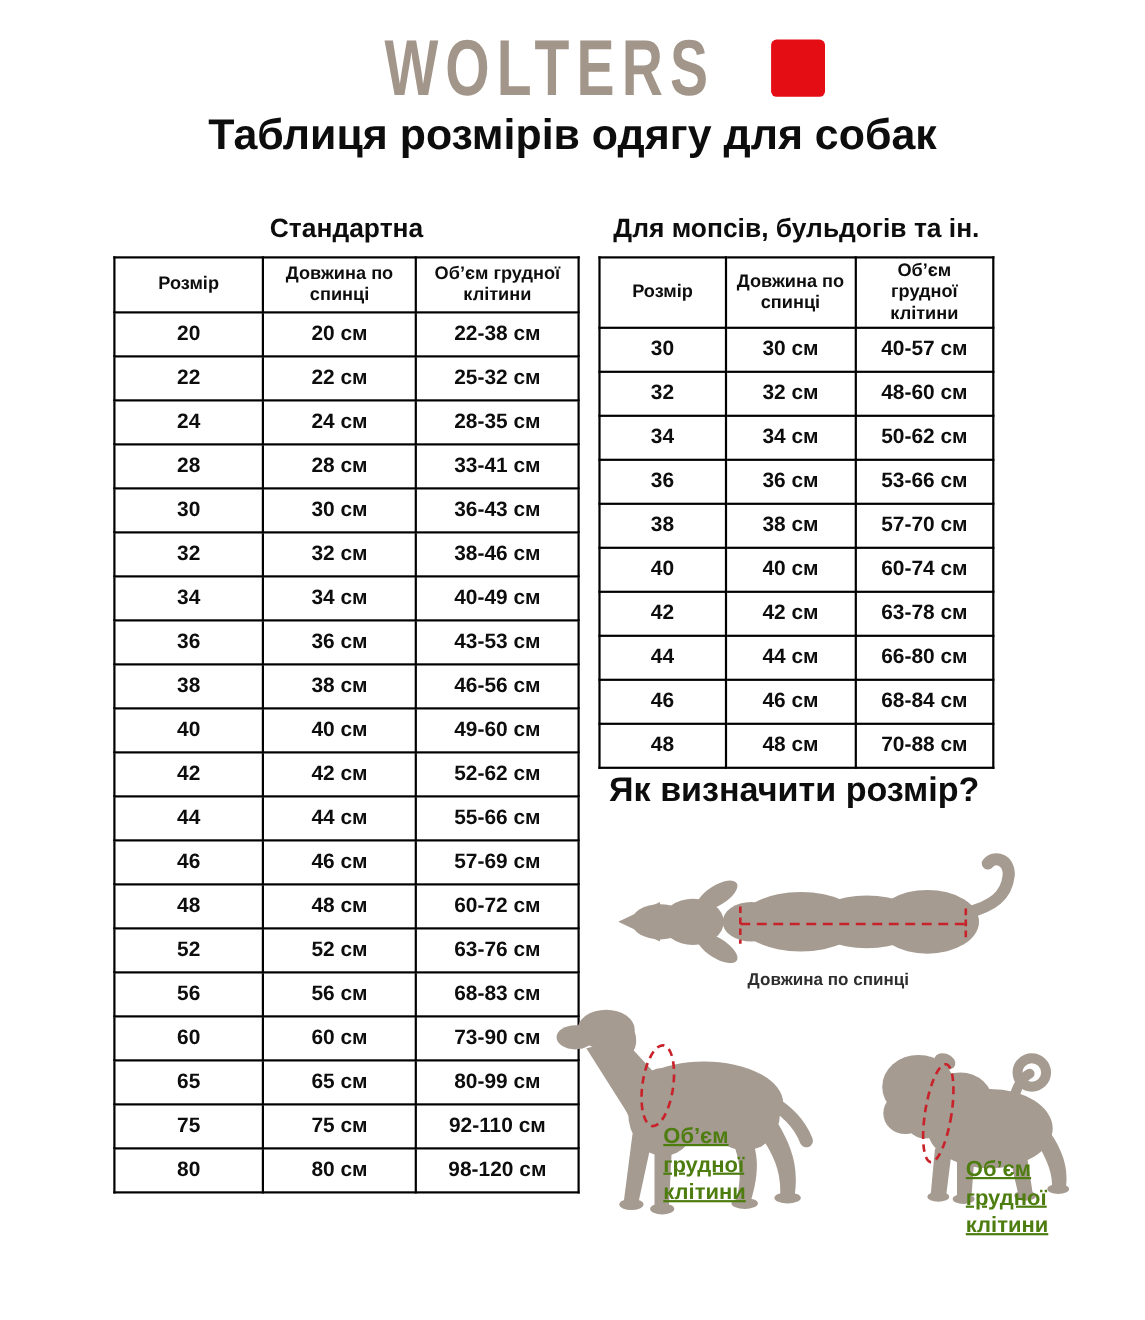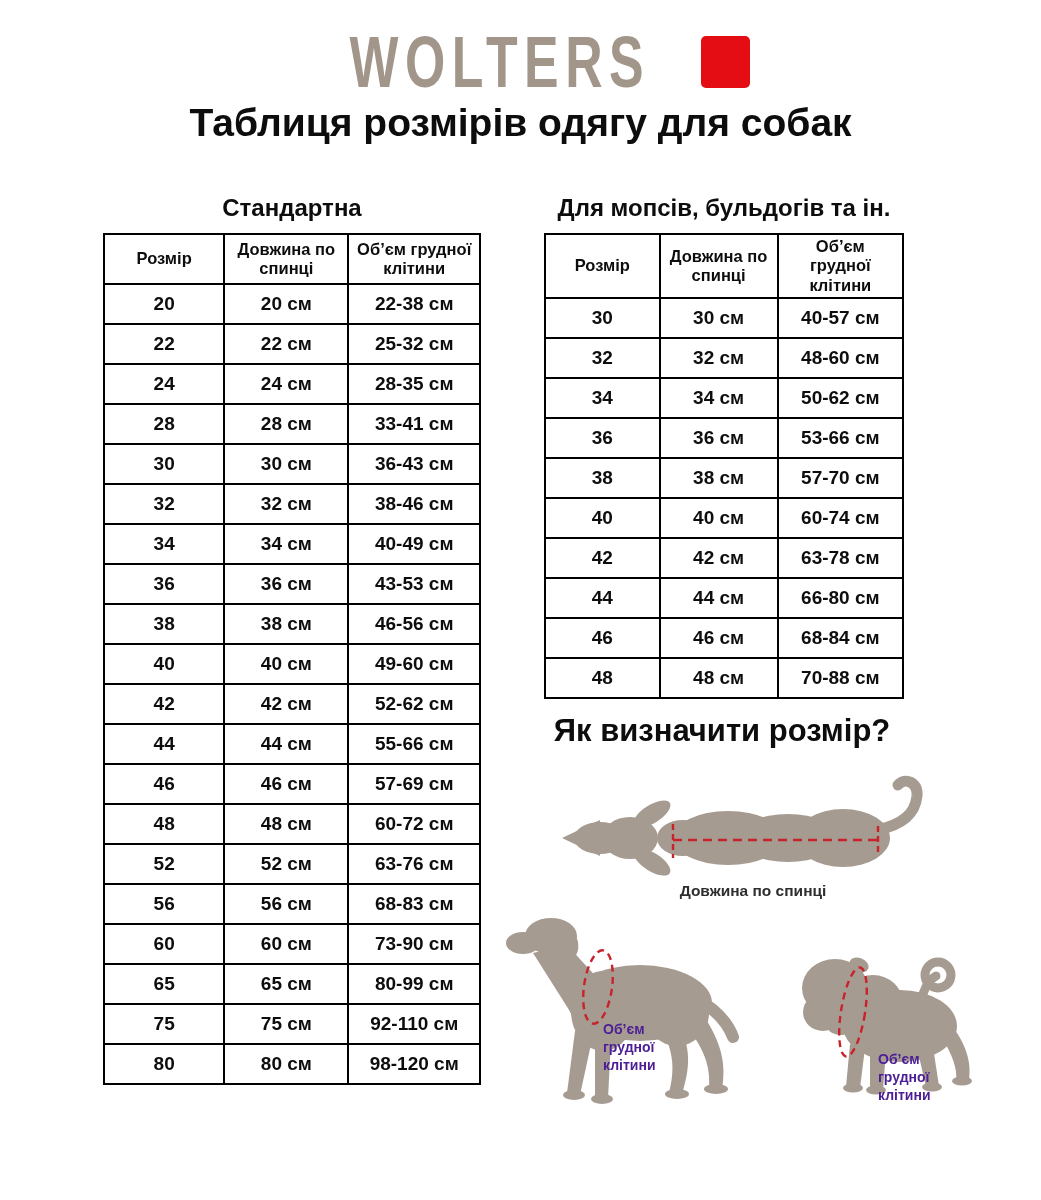--- a/index.html
+++ b/index.html
@@ -12,38 +12,38 @@
   .brand-text{
     display:inline-block;font-size:72px;font-weight:bold;letter-spacing:9px;line-height:1;
     color:#a29589;transform:scaleX(0.72);transform-origin:center;
   }
   .brand-square{width:49px;height:52px;background:#e30d13;border-radius:5px;margin-left:-24px;}
   
   .main-title{position:absolute;top:101px;left:0;width:100%;margin:0;text-align:center;
     font-size:39px;font-weight:bold;color:#0d0d0d;}
   
   .col{position:absolute;top:194px;}
-  .col-left{left:103px;width:378px;}
+  .col-left{left:103px;width:424px;}
   .col-right{left:544px;width:360px;}
   .tbl-title{margin:0 0 11px 0;text-align:center;font-size:24px;font-weight:bold;}
   table{border-collapse:collapse;width:100%;table-layout:fixed;}
   th,td{border:2px solid #000;text-align:center;vertical-align:middle;font-weight:bold;padding:0;}
   th{height:44px;font-size:16.5px;line-height:1.18;padding:2px 6px;}
   td{height:38px;font-size:19px;}
   
   .guide{position:absolute;left:462px;top:700px;width:520px;height:478px;}
-  .guide-title{margin:0;padding-top:13px;text-align:center;font-size:31px;font-weight:bold;}
+  .guide-title{margin:0;text-align:center;font-size:31px;font-weight:bold;}
   .fig{position:absolute;}
   .fig-topdog{left:86px;top:74px;}
   .back-label{position:absolute;left:91px;top:182px;width:400px;text-align:center;
     font-size:15.5px;font-weight:bold;color:#2e2e2e;}
   .fig-bigdog{left:43px;top:203px;}
   .fig-pug{left:333px;top:248px;}
-  .chest-label{position:absolute;font-size:14px;font-weight:bold;color:#4c1d95;
-    line-height:1.28;white-space:pre-line;text-align:left;}
+  .chest-label{position:absolute;font-size:20px;font-weight:bold;color:#4d7c0f;
+    line-height:1.28;white-space:pre-line;text-align:left;text-decoration:underline;}
   .chest-label-left{left:141px;top:321px;}
   .chest-label-right{left:416px;top:351px;}
 </style>
 </head>
 <body>
 
 <div class="page">
 
   <header class="brand">
     <span class="brand-text">WOLTERS</span>

